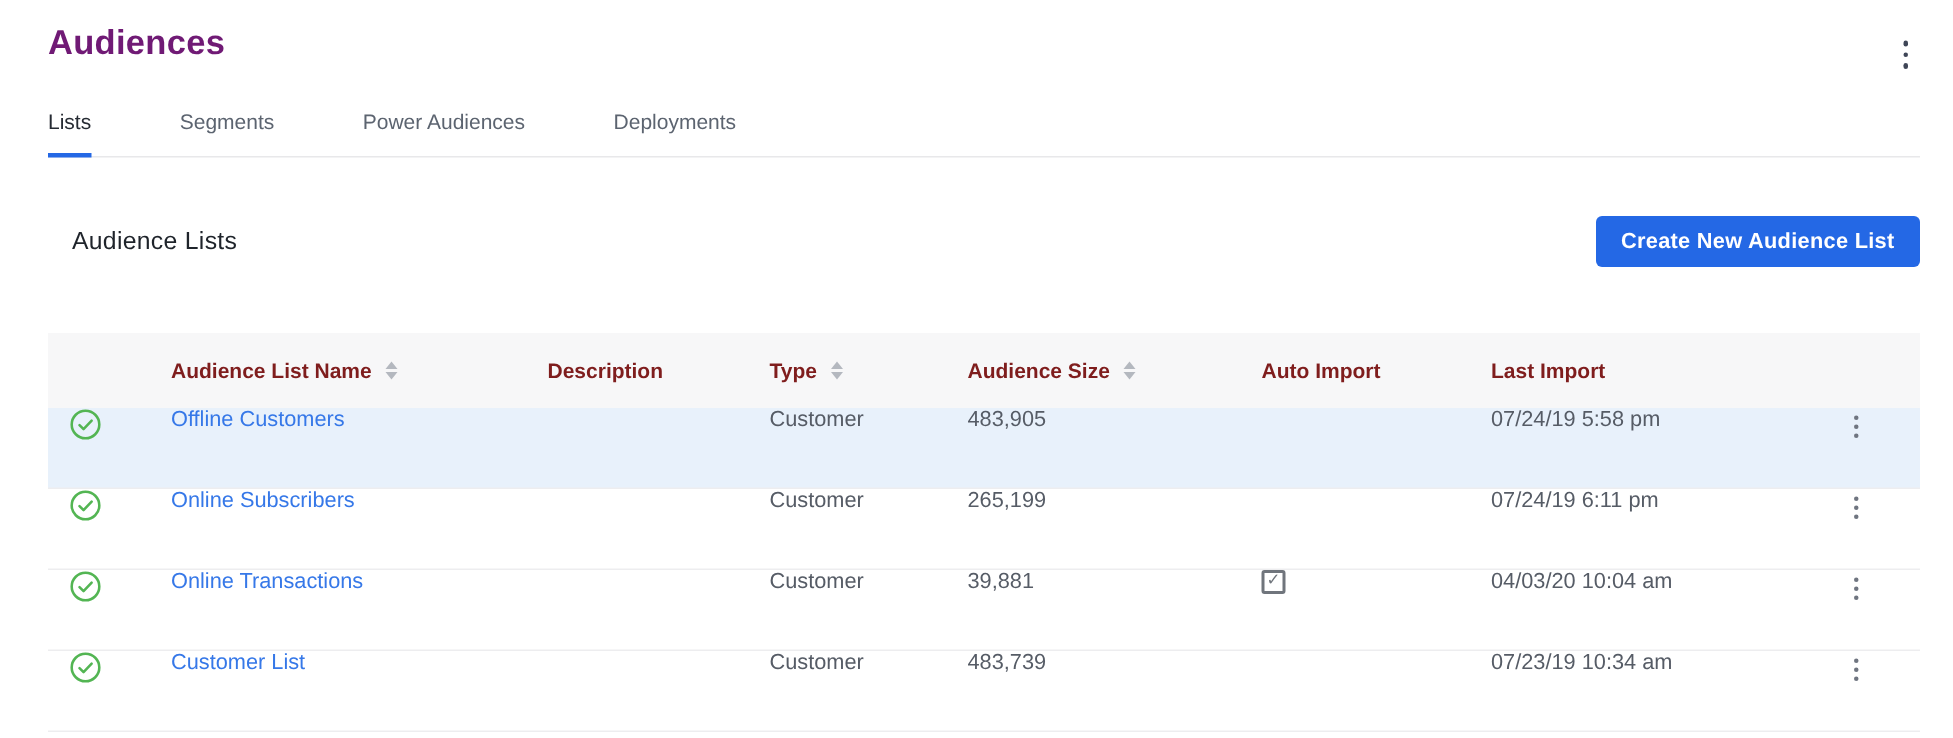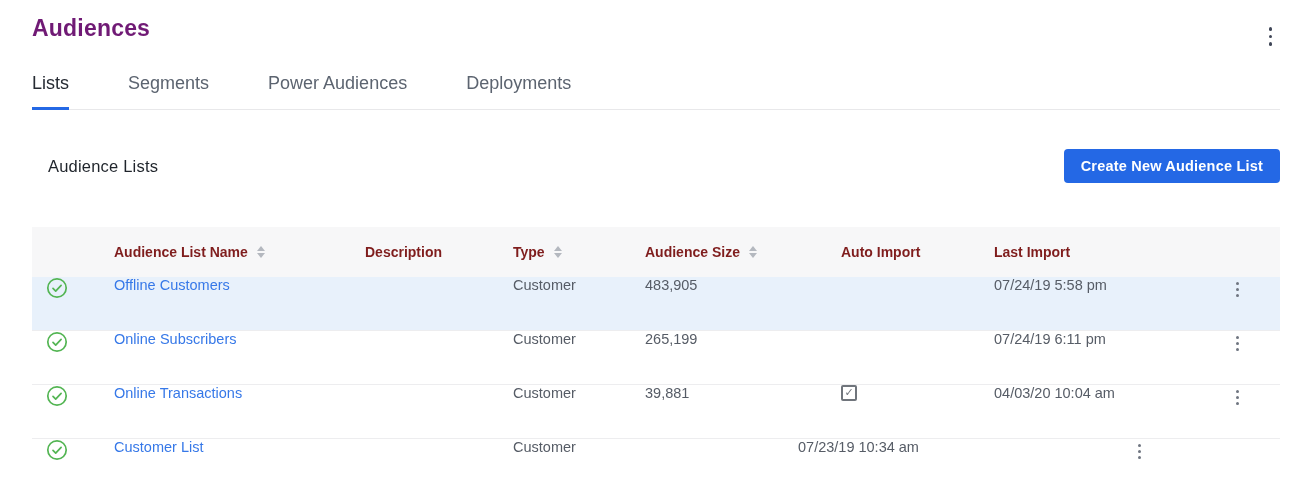--- a/index.html
+++ b/index.html
@@ -17,21 +17,21 @@
   .title-row { display: flex; justify-content: space-between; align-items: flex-start; padding-top: 15px; }
   h1 { margin: 0; font-size: 23px; font-weight: 700; letter-spacing: .2px; color: #701a75; }
   .kebab { display: flex; flex-direction: column; align-items: center; cursor: pointer; padding: 4px 6px; }
   .kebab i { display: block; border-radius: 50%; }
   .page-kebab { margin-top: 6px; margin-right: 2px; }
   .page-kebab i { width: 3.5px; height: 3.5px; background: #3f4657; margin: 2px 0; }
   .row-kebab i { width: 3px; height: 3px; background: #6f7580; margin: 1.5px 0; }
 
   
   .tab-bar { display: flex; gap: 59px; margin-top: 21px; border-bottom: 1px solid #e8e8ea; }
-  .tab { font-size: 18px; color: #5c6470; padding-bottom: 13px; border-bottom: 3px solid transparent; margin-bottom: -1px; cursor: pointer; }
+  .tab { font-size: 14px; color: #5c6470; padding-bottom: 13px; border-bottom: 3px solid transparent; margin-bottom: -1px; cursor: pointer; }
   .tab.active { color: #262b33; border-bottom-color: var(--accent); }
 
   
   .section-row { display: flex; justify-content: space-between; align-items: center; margin-top: 31px; }
   h2 { margin: 16px; font-size: 16.5px; font-weight: 400; color: #1f242b; letter-spacing: .2px; }
   .create-btn {
     background: var(--accent); color: #fff; border: none; border-radius: 4px;
     height: 34px; padding: 0 17px; font-size: 14.5px; font-weight: 700;
     font-family: "Liberation Sans", sans-serif; cursor: pointer; letter-spacing: .2px;
   }
@@ -205,20 +205,21 @@
             <span>
               <svg class="check-circle" width="22" height="22" viewBox="0 0 22 22" fill="none">
                 <circle cx="11" cy="11" r="9.2" stroke-width="1.7" fill="none"></circle>
                 <path d="M7 11.4l2.7 2.7 5.4-5.7" stroke-width="1.7" fill="none" stroke-linecap="round" stroke-linejoin="round"></path>
               </svg>
             </span>
           </div>
           <div class="cell col-name"><a class="name-link">Customer List</a></div>
           <div class="cell col-desc"></div>
           <div class="cell col-type">Customer</div>
+          <div class="cell col-size">483,739</div>
           <div class="cell col-auto"></div>
           <div class="cell col-last">07/23/19 10:34 am</div>
           <div class="cell col-menu">
             <div class="kebab row-kebab">
               <i></i>
               <i></i>
               <i></i>
             </div>
           </div>
         </div>

